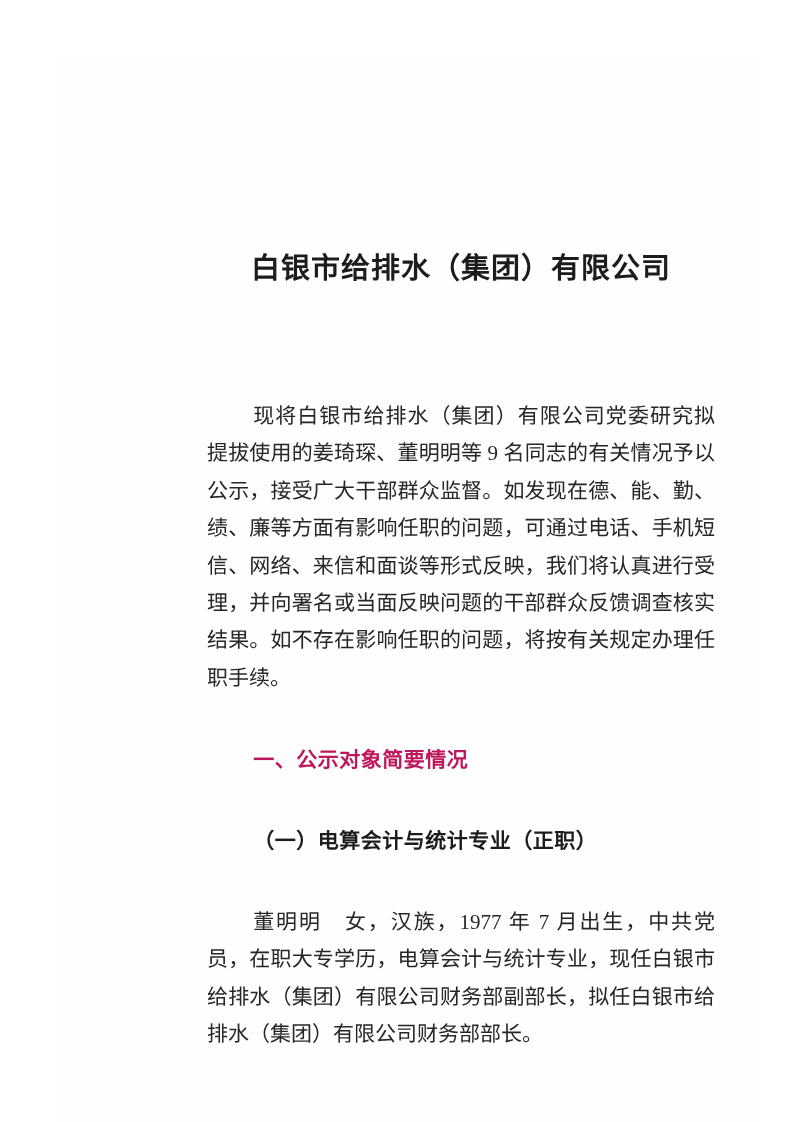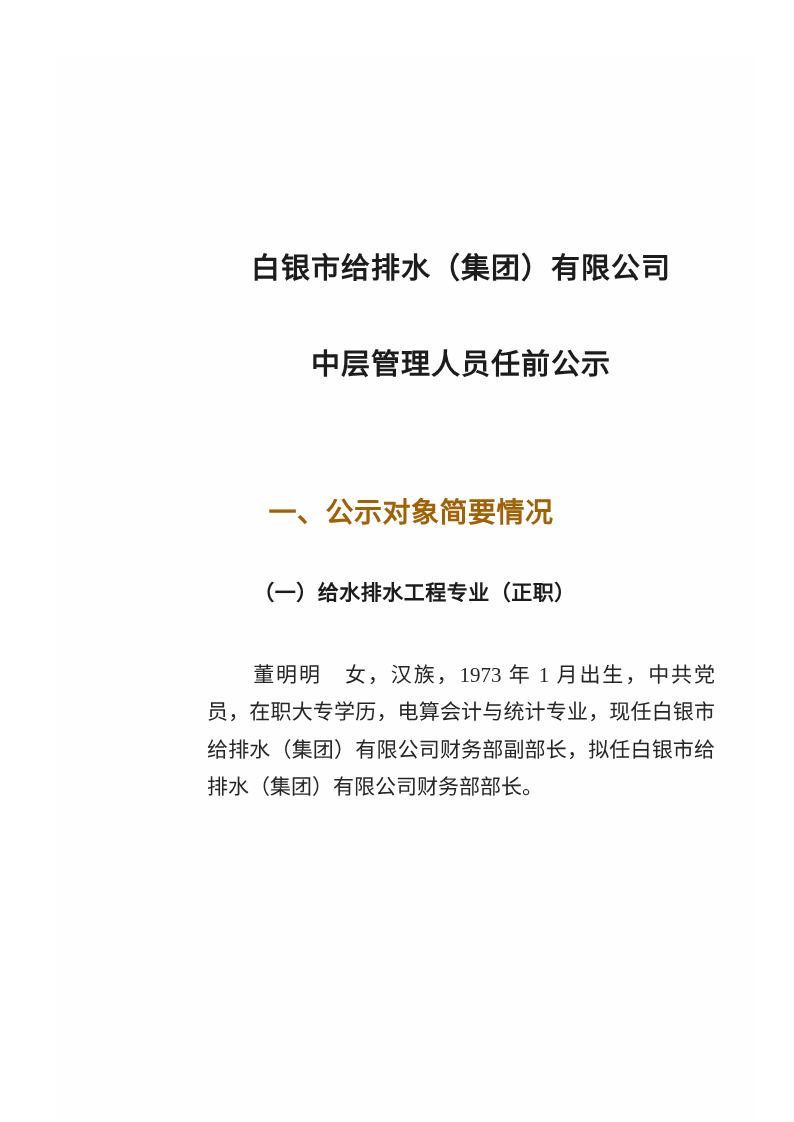--- a/index.html
+++ b/index.html
@@ -40,23 +40,23 @@
     line-height: 37.4px;
   }
   .para {
     text-indent: 2.2em;
     text-align: justify;
     text-justify: inter-ideograph;
   }
   .section-heading {
     text-indent: 2.2em;
     font-weight: 700;
-    font-size: 28px;
+    font-size: 21px;
     line-height: 37.4px;
-    color: #a16207;
+    color: #be185d;
     font-family: "Liberation Sans", "DejaVu Sans", sans-serif;
     letter-spacing: 0.5px;
   }
   .subsection-heading {
     text-indent: 2.2em;
     font-weight: 700;
     font-size: 21px;
     line-height: 37.4px;
     color: #1c1c1c;
     font-family: "Liberation Serif", "DejaVu Serif", serif;
@@ -75,31 +75,31 @@
     font-family: "Liberation Serif", "DejaVu Serif", serif;
   }
 </style>
 </head>
 <body>
 
 <div class="page">
 
   <header class="doc-title">
     <div>白银市给排水（集团）有限公司</div>
-    <div>中层管理人员任前公示</div>
   </header>
 
   <main class="doc-body">
 
+    <p class="para">现将白银市给排水（集团）有限公司党委研究拟提拔使用的姜琦琛、董明明等 9 名同志的有关情况予以公示，接受广大干部群众监督。如发现在德、能、勤、绩、廉等方面有影响任职的问题，可通过电话、手机短信、网络、来信和面谈等形式反映，我们将认真进行受理，并向署名或当面反映问题的干部群众反馈调查核实结果。如不存在影响任职的问题，将按有关规定办理任职手续。</p>
 
     <h2 class="section-heading">一、公示对象简要情况</h2>
 
-    <h3 class="subsection-heading">（一）给水排水工程专业（正职）</h3>
+    <h3 class="subsection-heading">（一）电算会计与统计专业（正职）</h3>
 
 
-    <p class="para">董明明　女，汉族，1973 年 1 月出生，中共党员，在职大专学历，电算会计与统计专业，现任白银市给排水（集团）有限公司财务部副部长，拟任白银市给排水（集团）有限公司财务部部长。</p>
+    <p class="para">董明明　女，汉族，1977 年 7 月出生，中共党员，在职大专学历，电算会计与统计专业，现任白银市给排水（集团）有限公司财务部副部长，拟任白银市给排水（集团）有限公司财务部部长。</p>
 
 
   </main>
 
   <footer class="page-footer">－ 1 －</footer>
 
 </div>
 
 </body></html>

